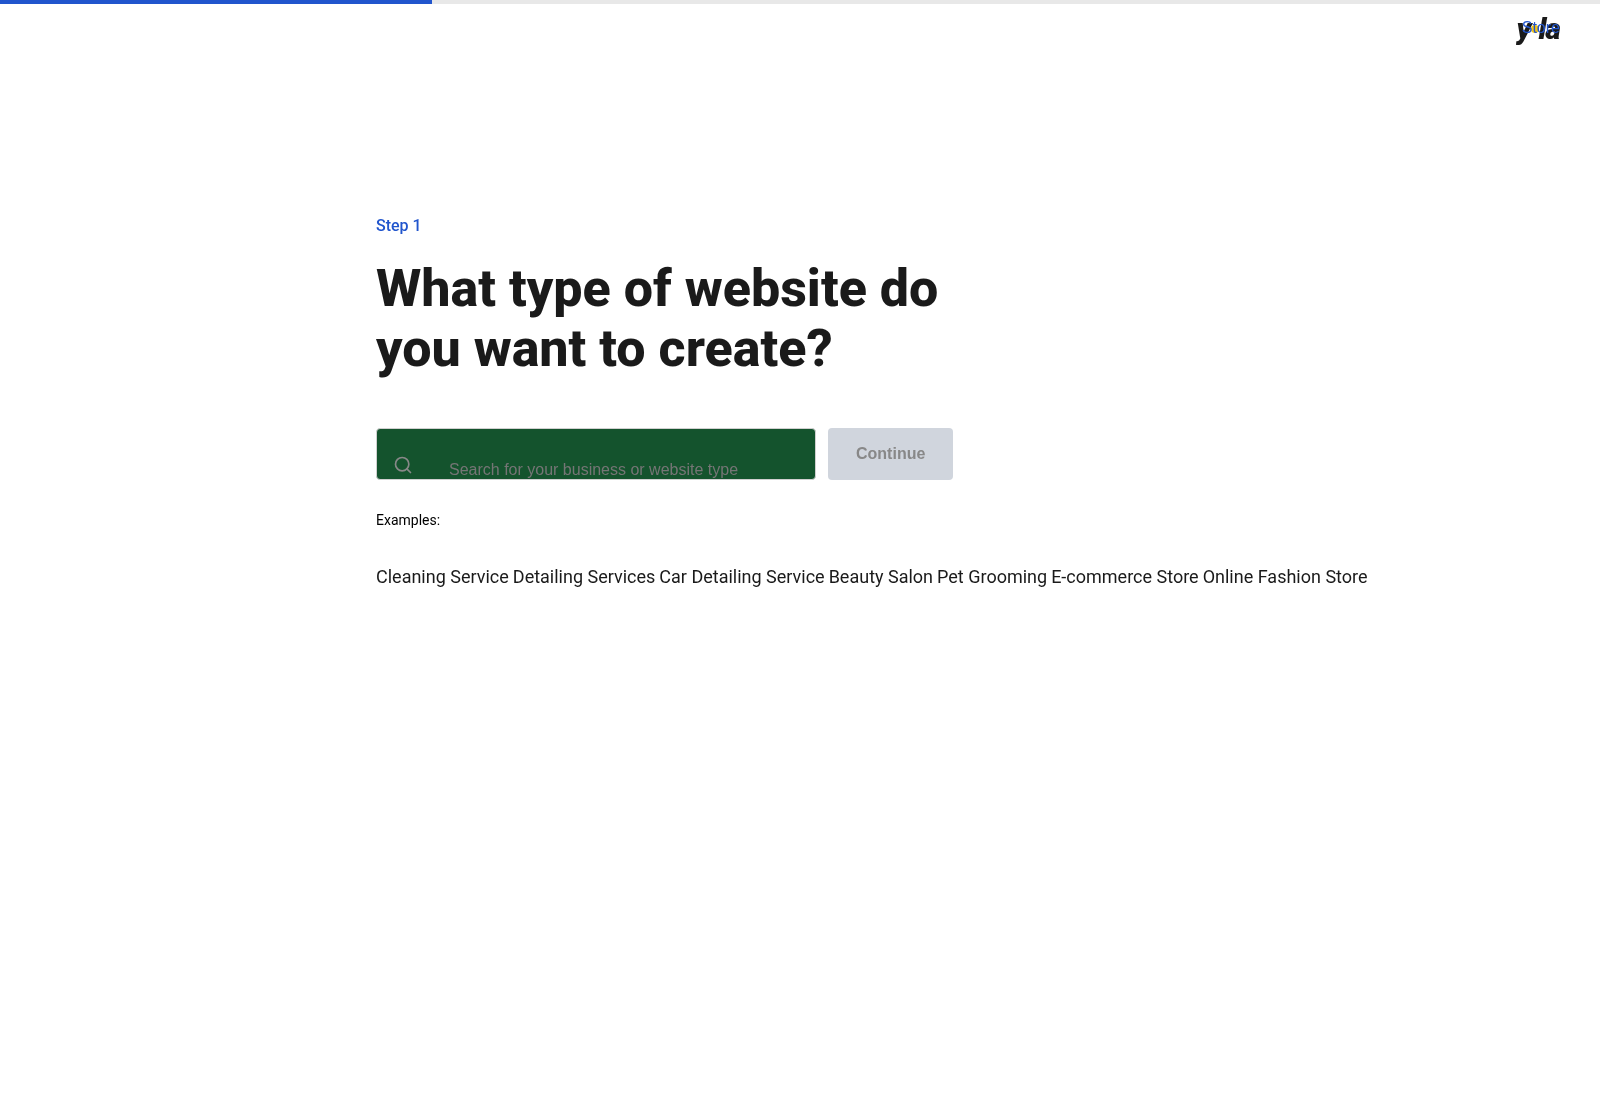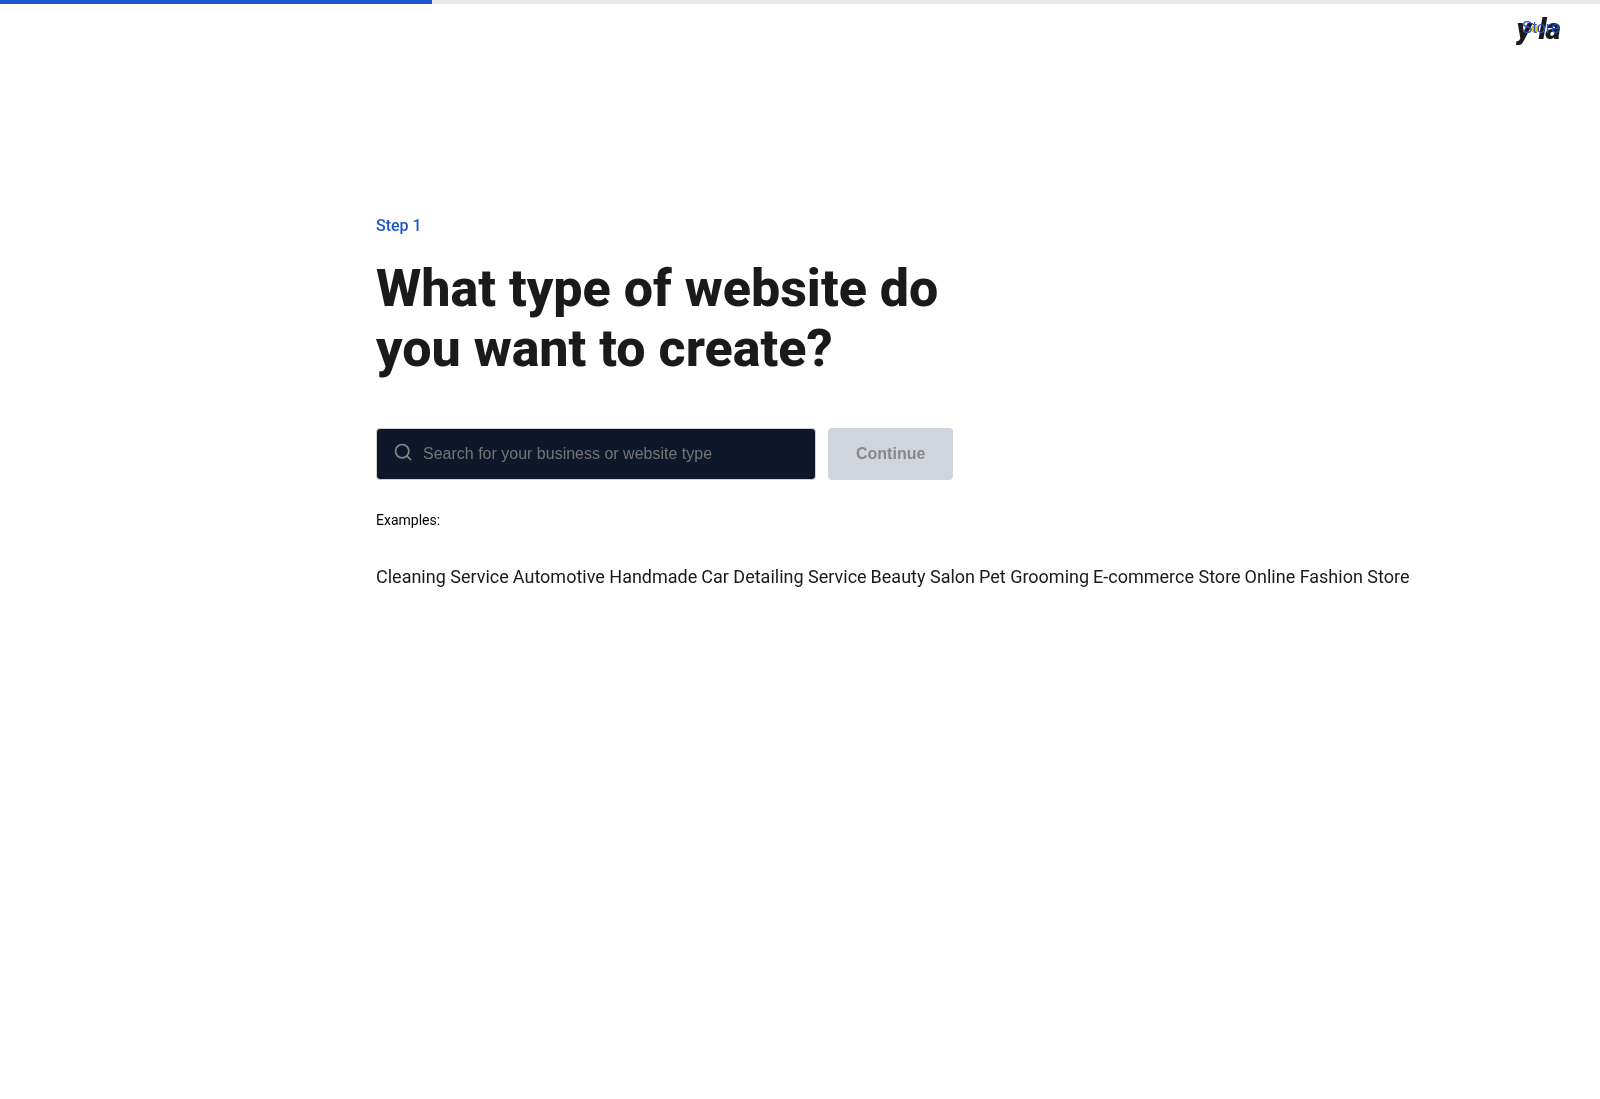--- a/index.html
+++ b/index.html
@@ -80,27 +80,28 @@
     
     .search-container {
       display: flex;
       align-items: center;
       gap: 12px;
       margin-bottom: 32px;
     }
 
     .search-input-wrapper {
       display: flex;
-      align-items: center;
+      align-items: flex-end;
       border: 1.5px solid #d0d0d0;
       border-radius: 4px;
-      background: #0f172a;
+      background: #14532d;
       padding: 0 16px;
       width: 440px;
       height: 52px;
+      gap: 26px;
     }
 
     .search-icon {
       color: #888;
       margin-right: 10px;
       font-size: 18px;
       flex-shrink: 0;
     }
 
     .search-input {
@@ -198,21 +199,21 @@
       </span>
       <input type="text" class="search-input" placeholder="Search for your business or website type" style="">
     </div>
     <button class="continue-btn">Continue</button>
   </div>
 
   <div class="examples-label">Examples:</div>
 
   <ul class="examples-list">
     <li class="example-item">Cleaning Service</li>
-    <li class="example-item">Automotive Handmade</li>
+    <li class="example-item">Detailing Services</li>
     <li class="example-item">Car Detailing Service</li>
     <li class="example-item">Beauty Salon</li>
     <li class="example-item">Pet Grooming</li>
     <li class="example-item">E-commerce Store</li>
     <li class="example-item">Online Fashion Store</li>
   </ul>
 
 </main>
 
 </body></html>

